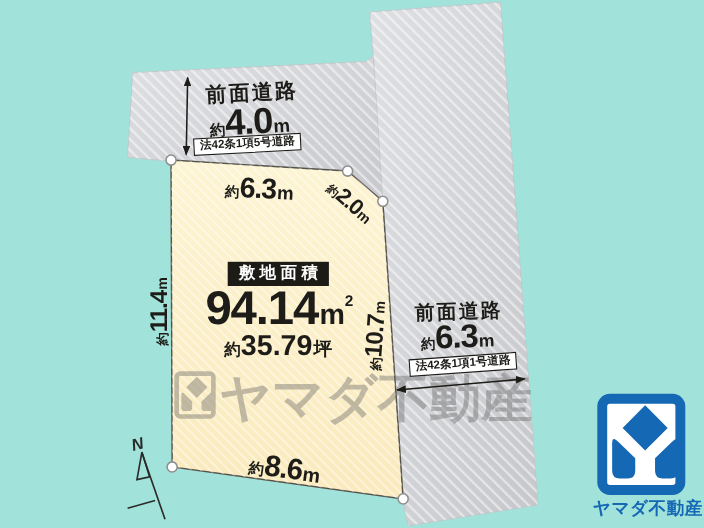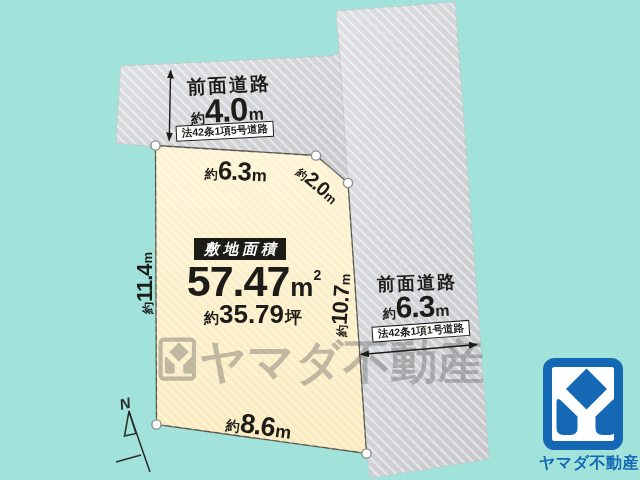--- a/index.html
+++ b/index.html
@@ -135,23 +135,23 @@
   <div class="lbl" style="left:145px;top:283px;transform:translate(-50%,-50%) rotate(-90deg);">
     <span class="pre" style="font-size:12px;">約</span><span class="big" style="font-size:22px;">11.4</span><span class="unit" style="font-size:13px;">m</span>
   </div>
   <div class="lbl" style="left:341px;top:305px;transform:translate(-50%,-50%) rotate(-86deg);">
     <span class="pre" style="font-size:12px;">約</span><span class="big" style="font-size:22px;">10.7</span><span class="unit" style="font-size:13px;">m</span>
   </div>
   <div class="lbl" style="left:259px;top:426px;transform:translate(-50%,-50%) rotate(8deg);">
     <span class="pre" style="font-size:14px;">約</span><span class="big" style="font-size:27px;">8.6</span><span class="unit" style="font-size:18px;">m</span>
   </div>
 
-  <div class="lbl site-label-box" style="left:240px;top:249px;transform:translate(-50%,-50%);font-style:italic;">敷地面積</div>
+  <div class="lbl site-label-box" style="left:253px;top:249px;transform:translate(-50%,-50%);">敷地面積</div>
   <div class="lbl" style="left:254px;top:281px;transform:translate(-50%,-50%);">
-    <span class="area-big">57.47</span><span class="area-unit">m</span><span class="area-sup">2</span>
+    <span class="area-big">94.14</span><span class="area-unit">m</span><span class="area-sup">2</span>
   </div>
   <div class="lbl" style="left:253px;top:314px;transform:translate(-50%,-50%);">
     <span class="tsubo-pre">約</span><span class="tsubo-big">35.79</span><span class="tsubo-unit">坪</span>
   </div>
 
   <div class="lbl logo-text" style="left:589px;top:463px;transform:translate(-50%,-50%);">ヤマダ不動産</div>
 
 </div>
 
 </body></html>

